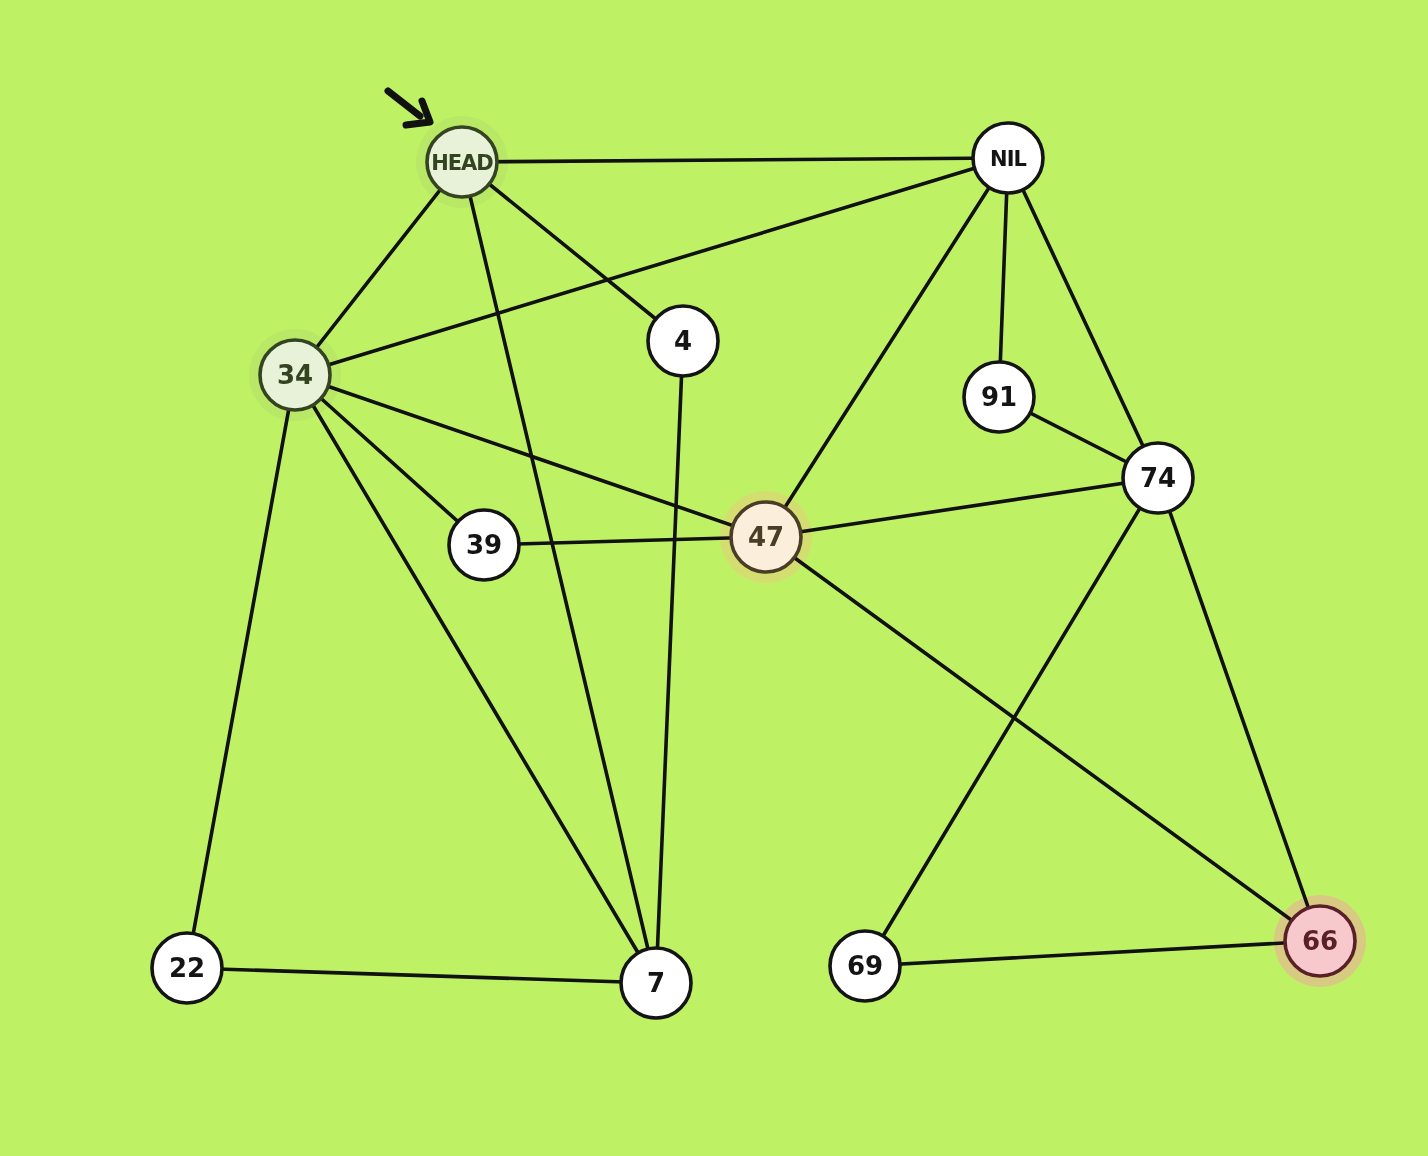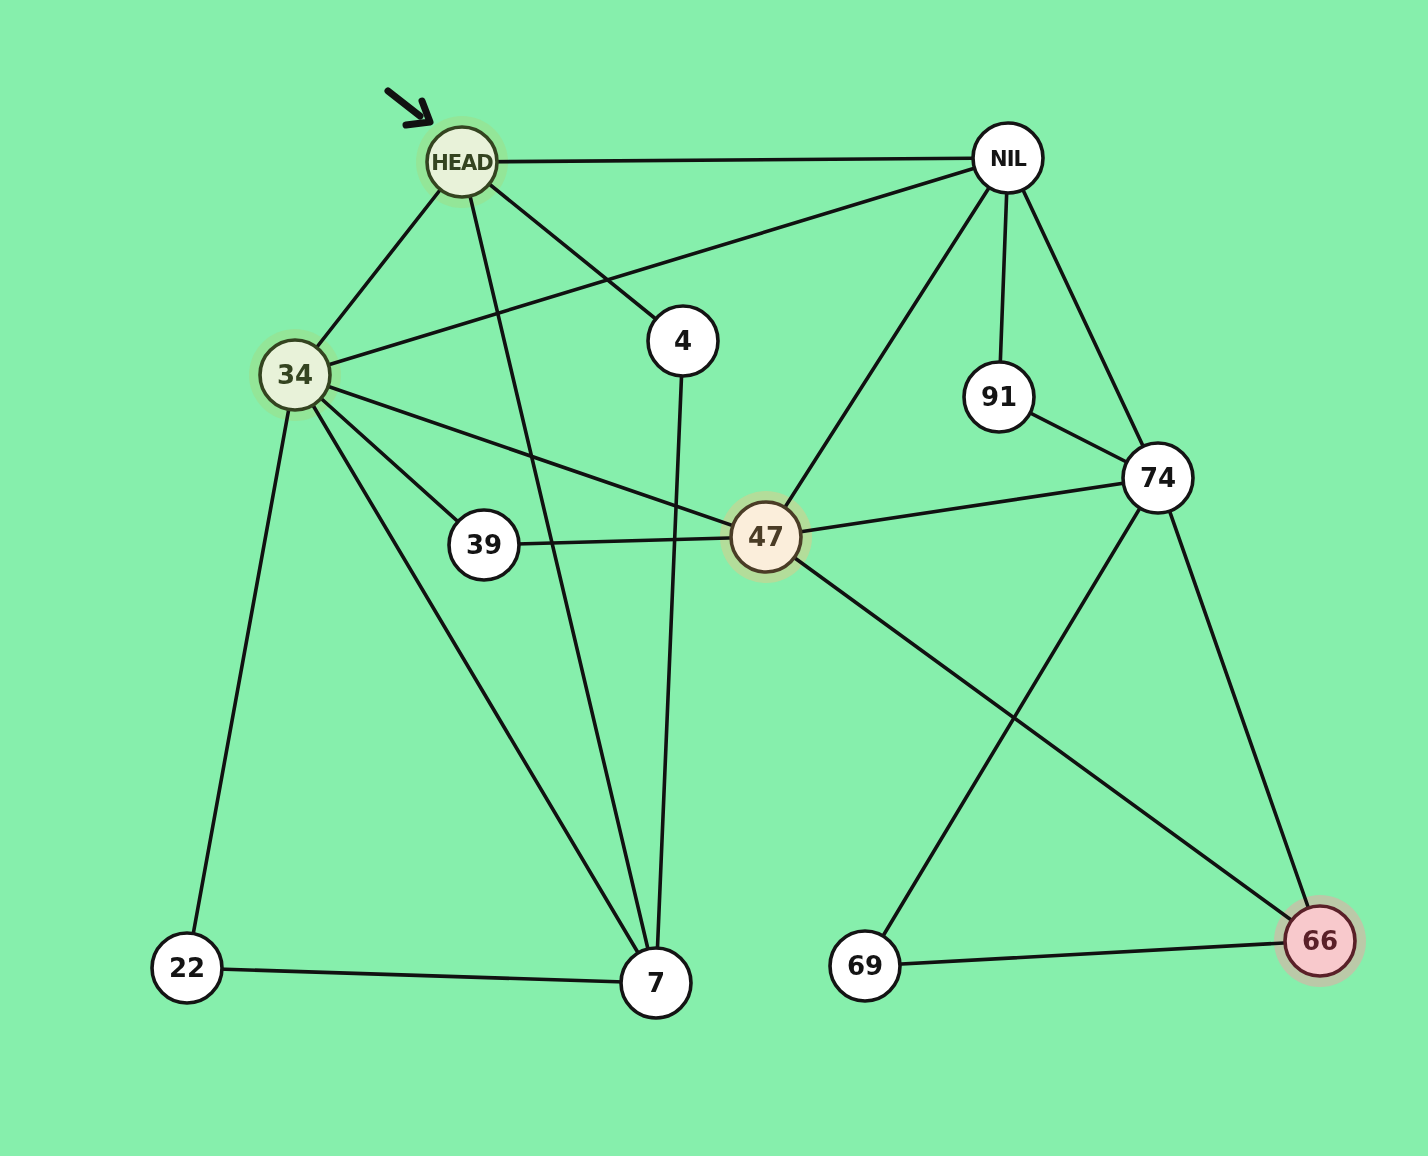--- a/index.html
+++ b/index.html
@@ -5,21 +5,21 @@
   html, body {
     margin: 0;
     padding: 0;
     background: #f6f6f6;
     font-family: "DejaVu Sans", sans-serif;
   }
   .canvas-wrap {
     position: relative;
     width: 1428px;
     height: 1156px;
-    background: #86efac;
+    background: #bef264;
     overflow: hidden;
   }
   svg { display: block; }
   .node-label {
     font-family: "DejaVu Sans", sans-serif;
     font-weight: 700;
     pointer-events: none;
     user-select: none;
   }
   .graph-node { cursor: grab; }

